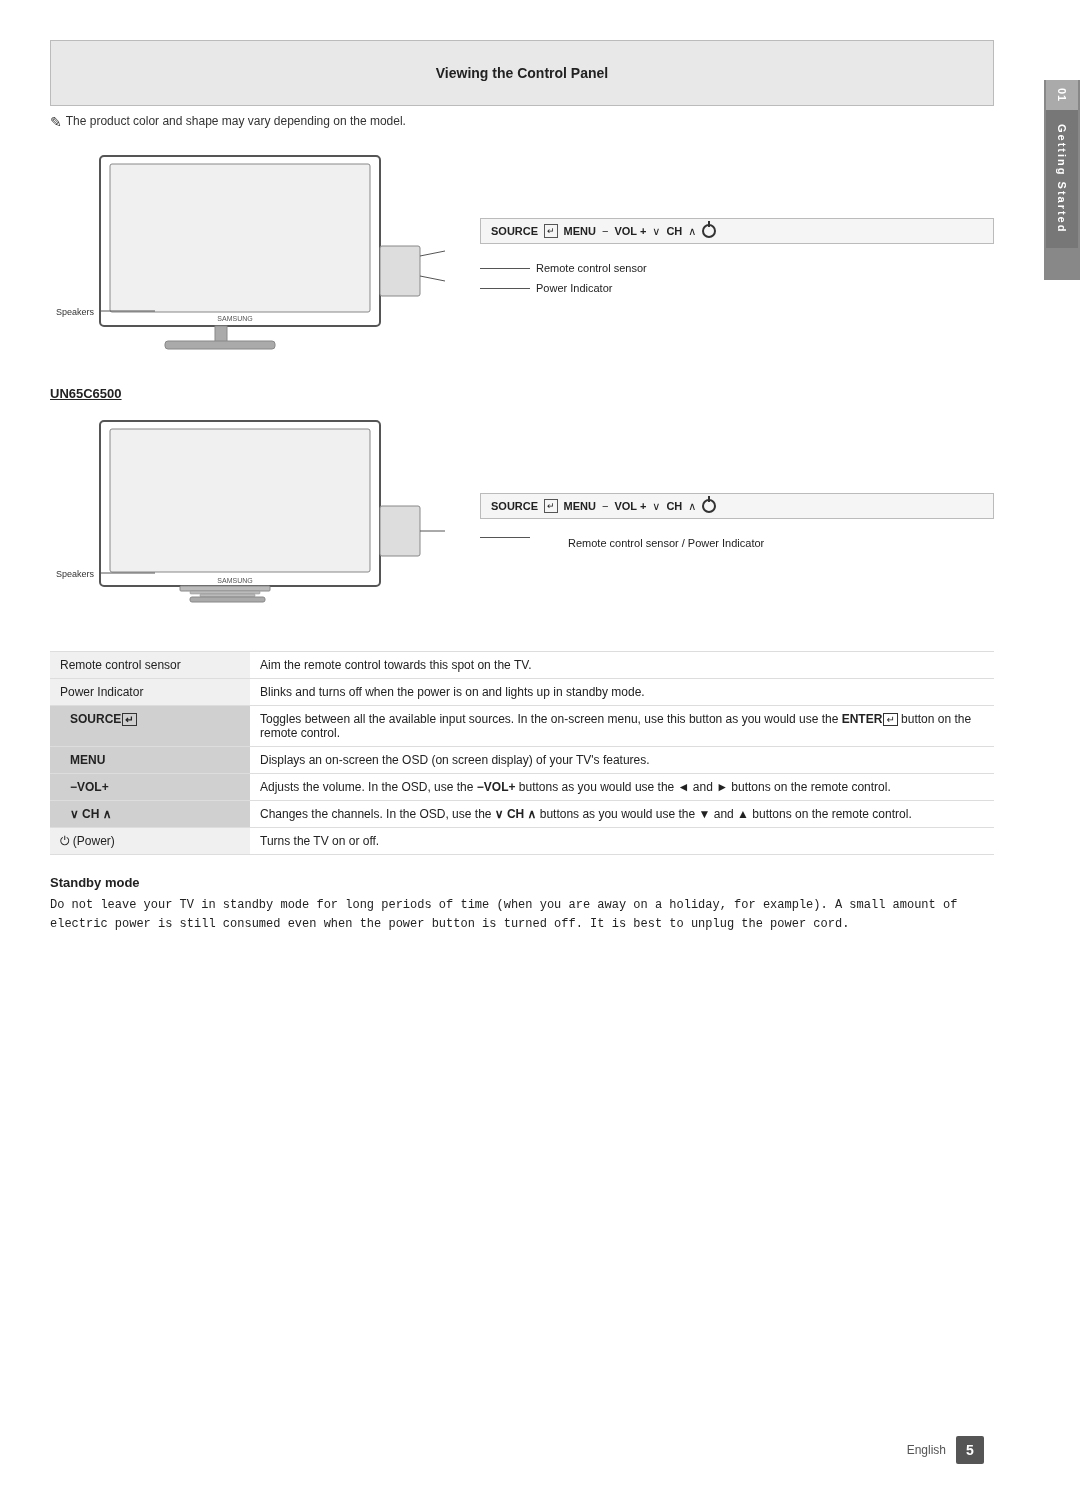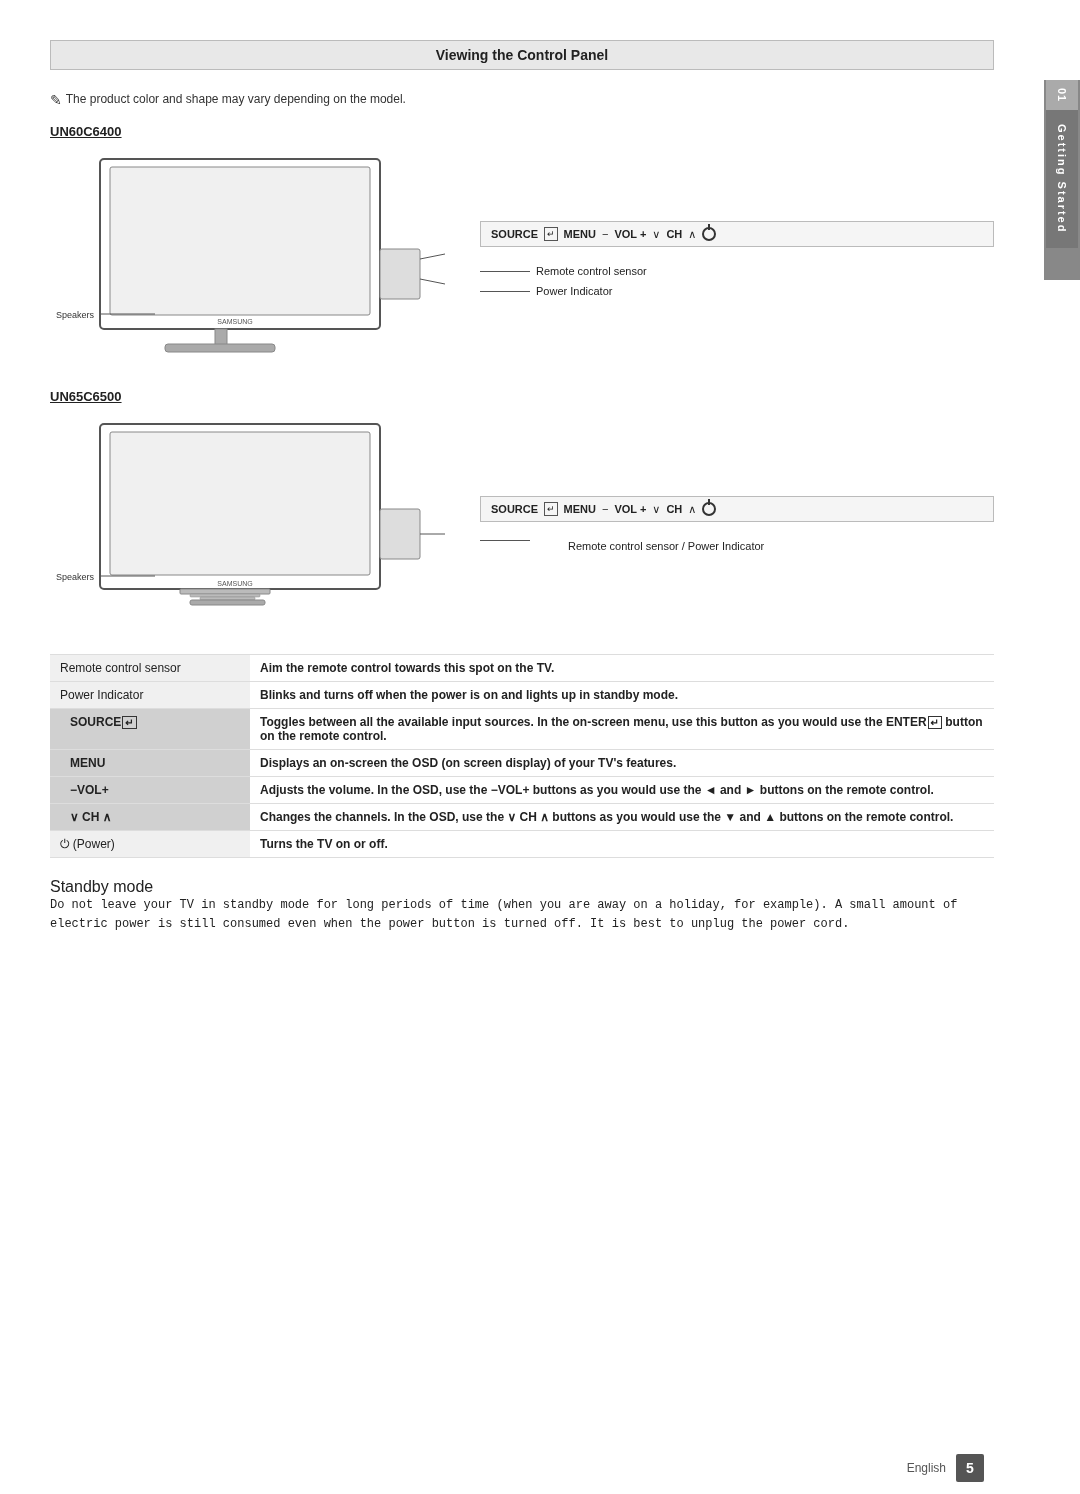--- a/index.html
+++ b/index.html
@@ -60,24 +60,24 @@
       padding: 40px 50px 40px 50px;
       width: 1044px;
       position: relative;
     }
 
     
     .section-header {
       background: #e8e8e8;
       border: 1px solid #bbb;
       text-align: center;
-      padding: 6px 0;
+      padding: 24px 0;
       font-weight: bold;
       font-size: 14px;
-      margin-bottom: 22px;
+      margin-bottom: 8px;
     }
 
     .note-line {
       font-size: 12px;
       color: #333;
       margin-bottom: 16px;
       display: flex;
       align-items: flex-start;
       gap: 4px;
     }
@@ -140,21 +140,20 @@
     }
 
     .info-table tr:first-child {
       border-top: 1px solid #ddd;
     }
 
     .info-table td {
       padding: 6px 10px;
       vertical-align: top;
       font-size: 12px;
-      font-weight: bold;
     }
 
     .info-table td:first-child {
       width: 200px;
       font-weight: normal;
       white-space: nowrap;
     }
 
     .info-table tr.dark-row td:first-child {
       background: #d0d0d0;
@@ -164,35 +163,36 @@
 
     .info-table tr.light-row td:first-child {
       background: #f0f0f0;
     }
 
     .standby-section {
       margin-top: 10px;
     }
 
     .standby-title {
-      font-weight: normal;
-      font-size: 16px;
+      font-weight: bold;
+      font-size: 13px;
+      margin-bottom: 6px;
     }
 
     .standby-text {
       font-size: 12px;
       line-height: 1.6;
       color: #222;
       font-family: Liberation Mono, monospace;
     }
 
     
     .page-footer {
       position: absolute;
-      bottom: 12px;
+      bottom: 30px;
       right: 60px;
       display: flex;
       align-items: center;
       gap: 10px;
     }
 
     .page-footer-lang {
       font-size: 12px;
       color: #555;
     }
@@ -219,21 +219,20 @@
 
     <div class="section-header">
       <span>Viewing the Control Panel</span>
     </div>
 
     <div class="note-line">
       <span class="note-icon">✎</span>
       <span>The product color and shape may vary depending on the model.</span>
     </div>
 
-    <div class="model-label">UN60C6400</div>
 
     <div class="tv-diagram-section">
       <div class="tv-drawing-area">
         <svg class="tv-svg" viewBox="0 0 400 220" xmlns="http://www.w3.org/2000/svg">
 
           <rect x="50" y="10" width="280" height="170" rx="4" ry="4" fill="white" stroke="#555" stroke-width="2"></rect>
 
           <rect x="60" y="18" width="260" height="148" rx="2" ry="2" fill="#f0f0f0" stroke="#888" stroke-width="1"></rect>
 
           <text x="185" y="175" font-size="7" fill="#555" text-anchor="middle" font-family="Arial">SAMSUNG</text>

